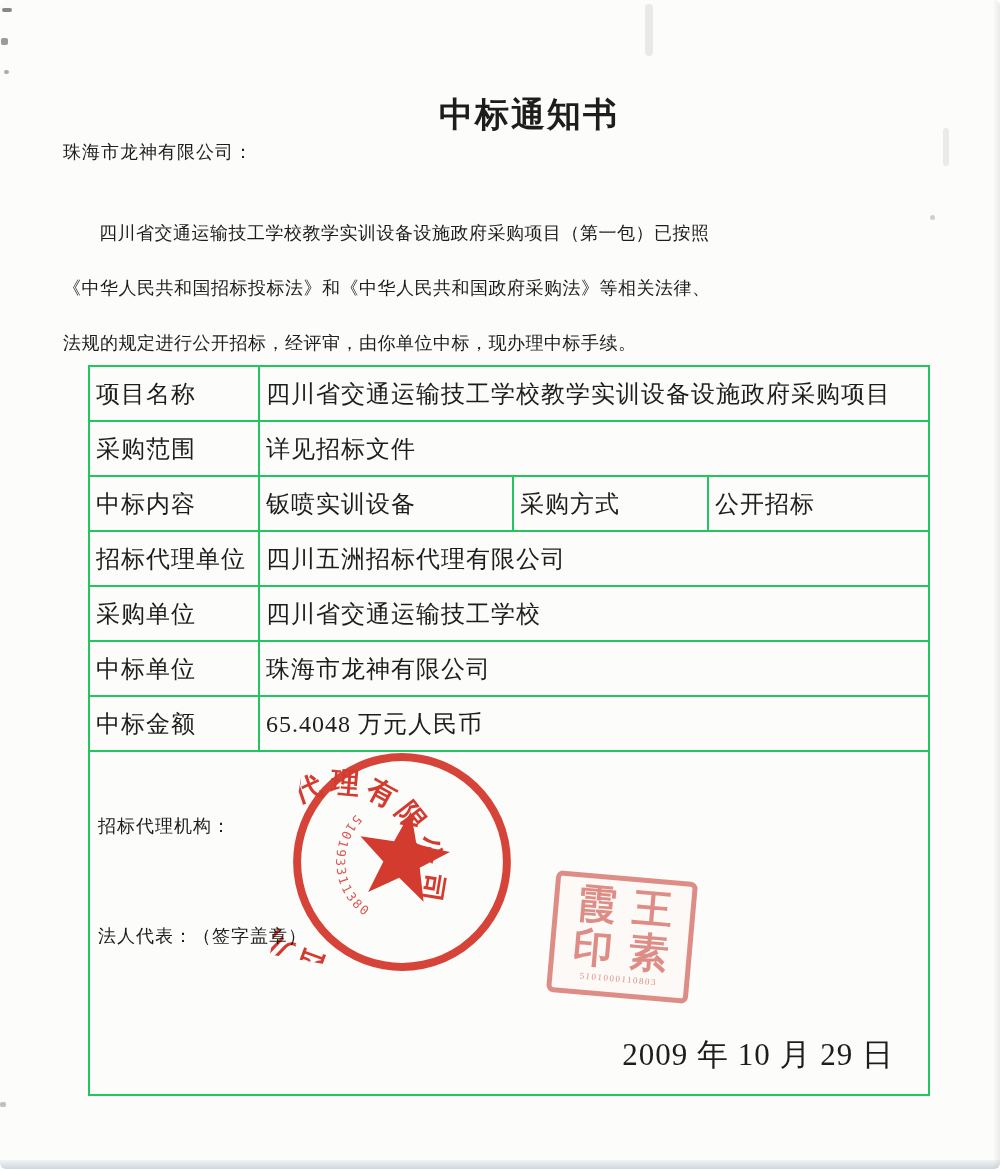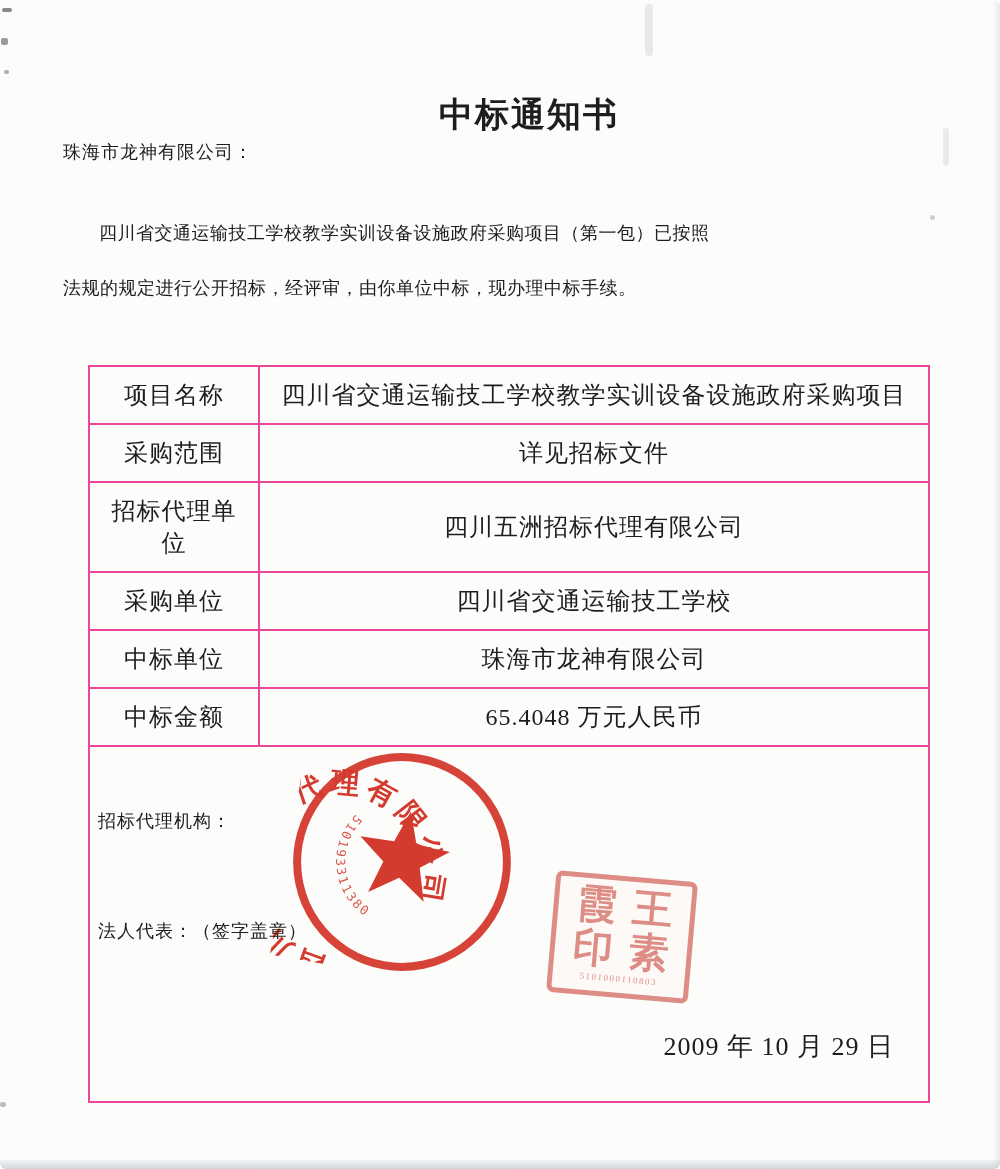--- a/index.html
+++ b/index.html
@@ -26,32 +26,32 @@
     display:block;height:55px;line-height:55px;
     font-size:18px;letter-spacing:0.5px;white-space:nowrap;
   }
   .body-para .line.indent{text-indent:2em;}
   
   .doc-table{
     position:absolute;top:365px;left:88px;
     border-collapse:collapse;table-layout:fixed;width:840px;
   }
   .doc-table td{
-    border:2px solid #ec4899;
-    font-size:24px;text-align:center;vertical-align:middle;
-    padding:12px;letter-spacing:1px;
+    border:2px solid #22c55e;
+    font-size:24px;text-align:left;vertical-align:middle;
+    padding:6px;letter-spacing:1px;
   }
   .doc-table tr.r{height:55px;}
   .doc-table td.big-cell{height:330px;position:relative;}
   .sig-label{position:absolute;left:8px;font-size:18px;letter-spacing:1px;white-space:nowrap;}
   .sig-agency{top:62px;}
   .sig-legal{top:172px;}
   .sig-date{
     position:absolute;top:282px;right:34px;
-    font-size:26px;letter-spacing:1px;white-space:nowrap;
+    font-size:31px;letter-spacing:1px;white-space:nowrap;
   }
   
   .seal{position:absolute;mix-blend-mode:multiply;pointer-events:none;}
   .round-seal{left:288px;top:748px;width:228px;height:228px;transform:rotate(10deg);opacity:.92;}
   .square-seal{
     left:551px;top:876px;width:132px;height:112px;
     transform:rotate(5deg);opacity:.72;
     border:5px solid #d4645a;border-radius:7px;
     display:flex;flex-direction:column;align-items:center;justify-content:flex-start;
     background:rgba(255,235,233,0.25);
@@ -84,38 +84,45 @@
 <body>
 
 <div class="page">
 
   <div class="doc-title">中标通知书</div>
 
   <div class="addressee">珠海市龙神有限公司：</div>
 
   <div class="body-para">
     <span class="line indent">四川省交通运输技工学校教学实训设备设施政府采购项目（第一包）已按照</span>
+    <span class="line">《中华人民共和国招标投标法》和《中华人民共和国政府采购法》等相关法律、</span>
     <span class="line">法规的规定进行公开招标，经评审，由你单位中标，现办理中标手续。</span>
   </div>
 
   <table class="doc-table">
     <colgroup>
       <col style="width:170px">
         <col style="width:254px">
         <col style="width:195px">
         <col style="width:221px">
     </colgroup>
     <tbody>
         <tr class="r">
       <td>项目名称</td>
       <td colspan="3">四川省交通运输技工学校教学实训设备设施政府采购项目</td>
     </tr>
     <tr class="r">
       <td>采购范围</td>
       <td colspan="3">详见招标文件</td>
+    </tr>
+    <tr class="r">
+      <td>中标内容</td>
+      <td>钣喷实训设备</td>
+      <td>采购方式</td>
+      <td>公开招标</td>
     </tr>
     <tr class="r">
       <td>招标代理单位</td>
       <td colspan="3">四川五洲招标代理有限公司</td>
     </tr>
     <tr class="r">
       <td>采购单位</td>
       <td colspan="3">四川省交通运输技工学校</td>
     </tr>
     <tr class="r">

